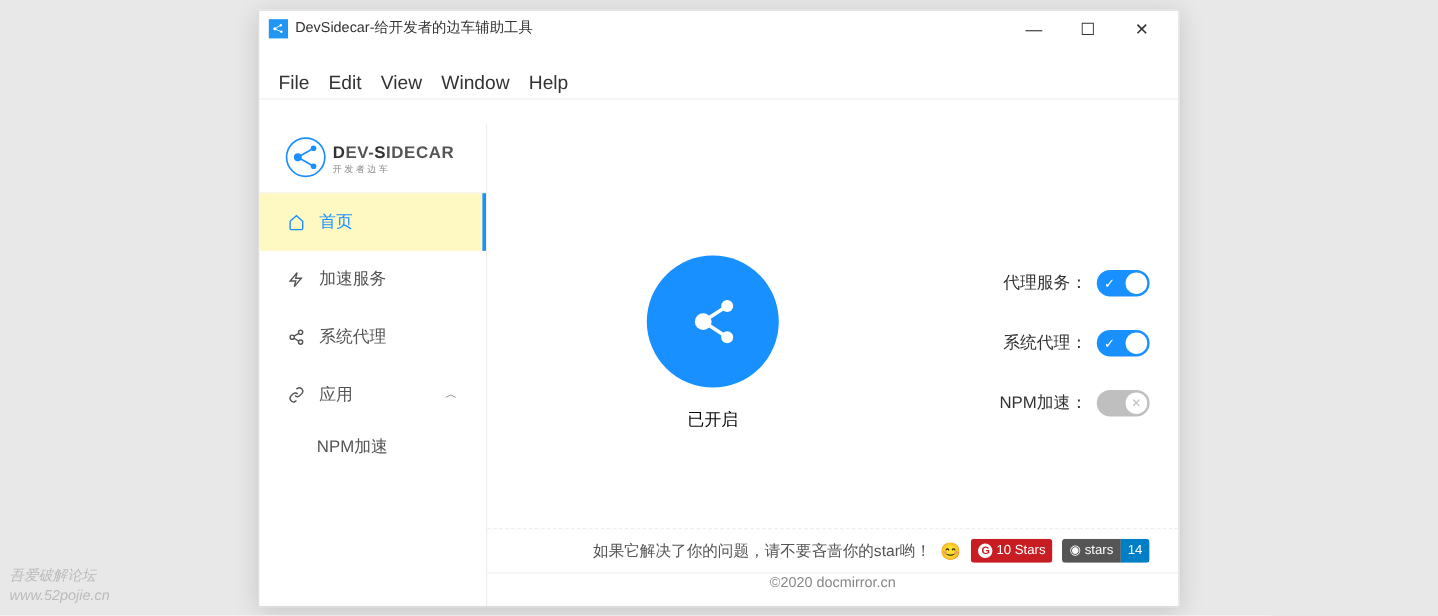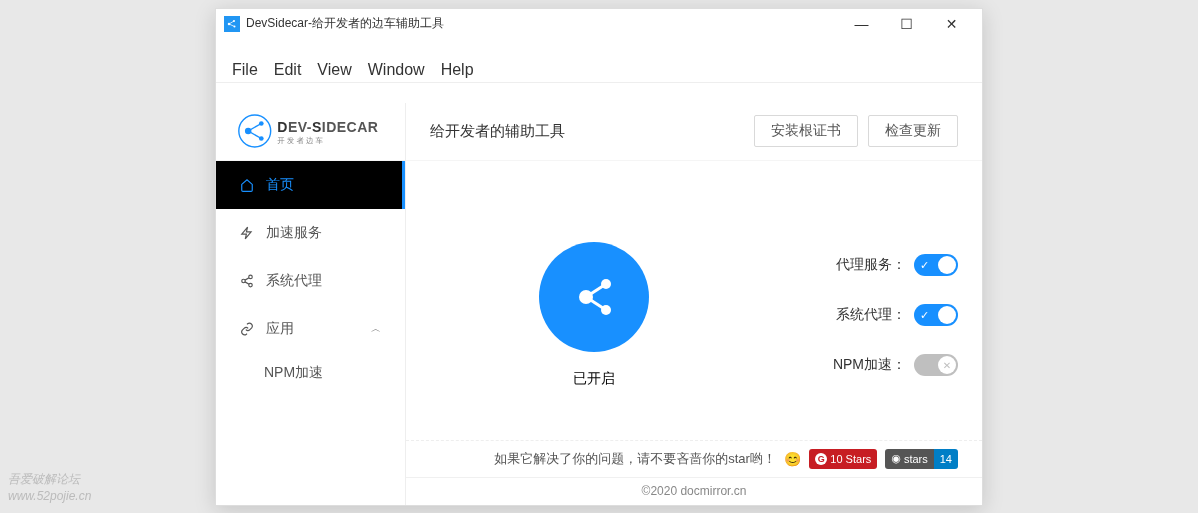--- a/index.html
+++ b/index.html
@@ -12,21 +12,21 @@
     .titlebar-controls { display: flex; gap: 0; }
     .titlebar-btn { width: 45px; height: 30px; display: flex; align-items: center; justify-content: center; cursor: pointer; font-size: 14px; }
     .menubar { height: 24px; display: flex; align-items: center; padding: 0 8px; font-size: 16px; color: #333; border-bottom: 1px solid #eee; }
     .menubar-item { padding: 2px 8px; cursor: pointer; }
     .content { flex: 1; display: flex; min-height: 0; }
     .sidebar { width: 190px; border-right: 1px solid #eee; display: flex; flex-direction: column; }
     .logo-area { height: 58px; display: flex; align-items: center; justify-content: center; border-bottom: 1px solid #f5f5f5; }
     .logo-svg { width: 150px; height: 40px; }
     .nav { flex: 1; padding-top: 0; }
     .nav-item { height: 48px; display: flex; align-items: center; padding: 0 24px; font-size: 14px; color: #555; cursor: pointer; gap: 12px; position: relative; }
-    .nav-item.active { background: #000000; color: #1890ff; }
+    .nav-item.active { background: #fef9c3; color: #1890ff; }
     .nav-item.active::after { content: ''; position: absolute; right: 0; top: 0; bottom: 0; width: 3px; background: #1890ff; }
     .nav-icon { width: 14px; height: 14px; display: inline-flex; }
     .nav-sub { padding-left: 48px; height: 40px; display: flex; align-items: center; font-size: 14px; color: #555; cursor: pointer; }
     .expand-arrow { margin-left: auto; font-size: 10px; }
     .main { flex: 1; display: flex; flex-direction: column; }
     .header-row { height: 58px; display: flex; align-items: center; padding: 0 24px; border-bottom: 1px solid #f5f5f5; }
     .header-title { font-size: 15px; color: #333; flex: 1; }
     .header-btn { height: 32px; padding: 0 16px; border: 1px solid #d9d9d9; background: #fff; border-radius: 2px; font-size: 14px; color: #555; cursor: pointer; margin-left: 10px; }
     .body-area { flex: 1; display: flex; padding: 40px 24px 10px; }
     .center-col { flex: 1; display: flex; flex-direction: column; align-items: center; justify-content: center; }
@@ -43,21 +43,21 @@
     .switch.off .switch-knob { right: 2px; color: #bfbfbf; }
     .switch.on .switch-check { position: absolute; left: 6px; color: #fff; font-size: 11px; }
     .star-row { padding: 8px 24px; display: flex; align-items: center; justify-content: flex-end; gap: 8px; font-size: 13px; color: #555; border-top: 1px dashed #eee; }
     .emoji-icon { font-size: 14px; }
     .badge { display: inline-flex; align-items: center; height: 20px; border-radius: 3px; overflow: hidden; font-size: 11px; cursor: pointer; }
     .badge-left { padding: 0 6px; display: flex; align-items: center; gap: 3px; color: #fff; height: 100%; }
     .badge-right { padding: 0 6px; color: #fff; height: 100%; display: flex; align-items: center; }
     .badge.gitee .badge-left { background: #c71d23; }
     .badge.github .badge-left { background: #555; }
     .badge.github .badge-right { background: #007ec6; }
-    .footer { height: 28px; display: flex; align-items: center; justify-content: center; font-size: 12px; color: #888; border-top: 1px solid #f0f0f0; }
+    .footer { height: 28px; display: flex; justify-content: center; font-size: 12px; color: #888; border-top: 1px solid #f0f0f0; }
     .watermark { position: fixed; bottom: 8px; left: 8px; font-size: 12px; color: #bbb; font-style: italic; line-height: 1.4; pointer-events: none; }
   </style>
 </head>
 <body>
 
 <div class="window">
   <div class="titlebar">
     <span class="titlebar-icon">
       <svg viewBox="0 0 24 24">
           <circle cx="6" cy="12" r="2.5" fill="#fff"></circle>
@@ -136,25 +136,20 @@
           <span>应用</span>
           <span class="expand-arrow">︿</span>
         </div>
         <div class="nav-sub">
           <span>NPM加速</span>
         </div>
       </div>
     </div>
 
     <div class="main">
-      <div class="header-row">
-        <div class="header-title">给开发者的辅助工具</div>
-        <button class="header-btn">安装根证书</button>
-        <button class="header-btn">检查更新</button>
-      </div>
 
       <div class="body-area">
         <div class="center-col">
           <div class="big-circle">
             <svg width="60" height="60" viewBox="0 0 60 60">
               <circle cx="22" cy="30" r="7" fill="#fff"></circle>
               <circle cx="42" cy="17" r="5" fill="#fff"></circle>
               <circle cx="42" cy="43" r="5" fill="#fff"></circle>
               <line x1="22" y1="30" x2="42" y2="17" stroke="#fff" stroke-width="3"></line>
               <line x1="22" y1="30" x2="42" y2="43" stroke="#fff" stroke-width="3"></line>

